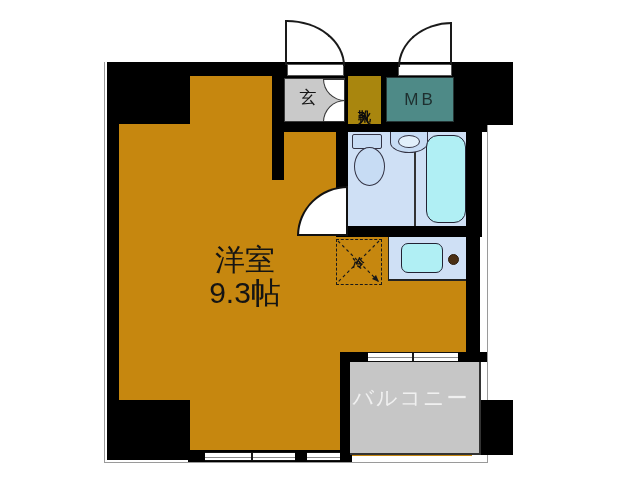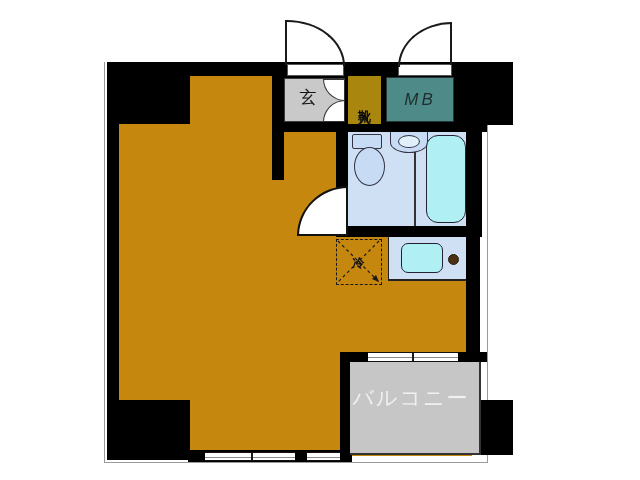--- a/index.html
+++ b/index.html
@@ -48,21 +48,21 @@
   <div class="abs" style="left:284px;top:78px;width:61px;height:44px;background:#C9C9C9;border:1.5px solid #3a3a3a;box-sizing:border-box;"></div>
   <div class="lbl" style="left:286px;top:86px;width:44px;text-align:center;font-size:17px;">玄</div>
 
   <div class="disc-bl" style="left:323px;top:79px;width:20px;height:20px;"></div>
   <div class="disc-tl-s" style="left:323px;top:100px;width:20px;height:20px;"></div>
 
   <div class="abs" style="left:348px;top:76px;width:33px;height:48px;background:#A9860E;display:flex;align-items:center;justify-content:center;">
     <span style="writing-mode:vertical-rl;text-orientation:upright;font-size:13px;font-weight:bold;color:#0d0d0d;line-height:1;">靴入</span>
   </div>
 
-  <div class="abs" style="left:386px;top:77px;width:68px;height:45px;background:#4E8A87;border:1.5px solid #253535;box-sizing:border-box;display:flex;align-items:center;justify-content:center;font-style:italic;">
+  <div class="abs" style="left:386px;top:77px;width:68px;height:45px;background:#4E8A87;border:1.5px solid #253535;box-sizing:border-box;display:flex;align-items:center;justify-content:center;">
     <span style="font-size:17px;letter-spacing:3px;color:#1E2F2F;">MB</span>
   </div>
 
   <div class="abs" style="left:287px;top:64px;width:57px;height:12px;background:#fff;border:1px solid #555;box-sizing:border-box;"></div>
   <div class="abs" style="left:398px;top:64px;width:54px;height:12px;background:#fff;border:1px solid #555;box-sizing:border-box;"></div>
 
   <div class="abs" style="left:285px;top:20px;width:2px;height:45px;background:#1a1a1a;"></div>
   <div class="arc-tr" style="left:287px;top:20px;width:56px;height:44px;"></div>
 
   <div class="abs" style="left:450px;top:22px;width:2px;height:43px;background:#1a1a1a;"></div>
@@ -101,14 +101,18 @@
 
   <div class="win" style="left:205px;top:452px;width:90px;height:9px;box-sizing:border-box;">
       <div class="mid"></div>
     </div>
   <div class="wall" style="left:295px;top:450px;width:12px;height:12px;"></div>
   <div class="win" style="left:307px;top:452px;width:33px;height:9px;box-sizing:border-box;">
       <div class="mid"></div>
     </div>
   <div class="abs" style="left:251px;top:453px;width:2px;height:7px;background:#1a1a1a;"></div>
 
+  <div class="lbl" style="left:150px;top:243px;width:190px;text-align:center;font-size:30px;line-height:33px;">
+    <div>洋室</div>
+    <div>9.3帖</div>
+  </div>
 
 </div>
 
 </body></html>

